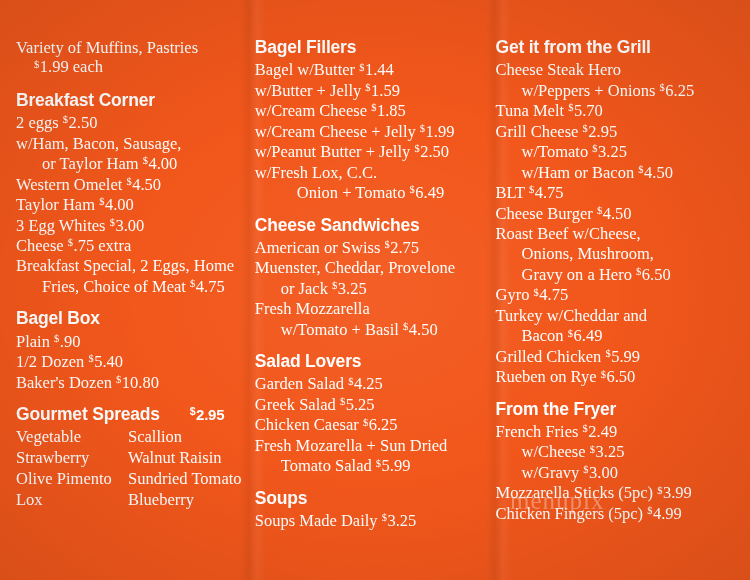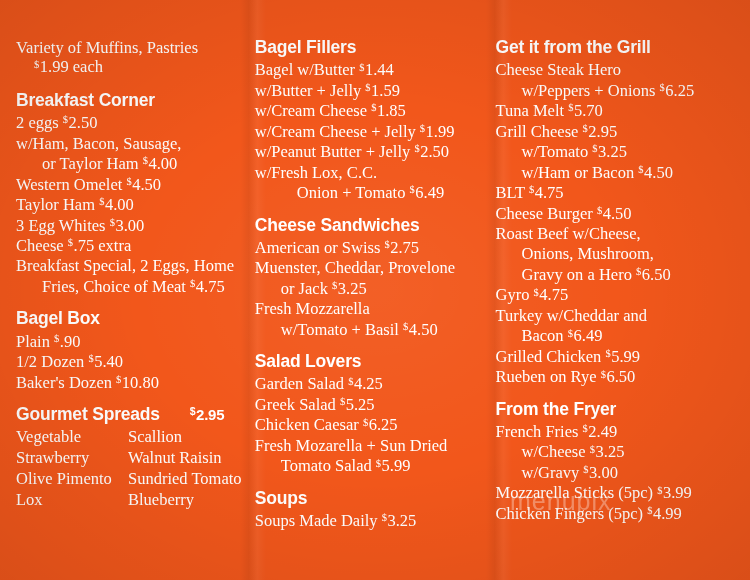--- a/index.html
+++ b/index.html
@@ -97,21 +97,21 @@
   .spread-grid div {
     font-size: 16.5px;
     line-height: 1.2;
     white-space: nowrap;
   }
 
   .watermark {
     position: absolute;
     left: 510px;
     top: 487px;
-    font-family: Liberation Sans, sans-serif;
+    font-family: Liberation Serif, serif;
     font-size: 25px;
     letter-spacing: 1px;
     color: rgba(255,255,255,0.33);
     pointer-events: none;
   }
 </style>
 </head>
 <body>
 
 <div class="fold left"></div>

